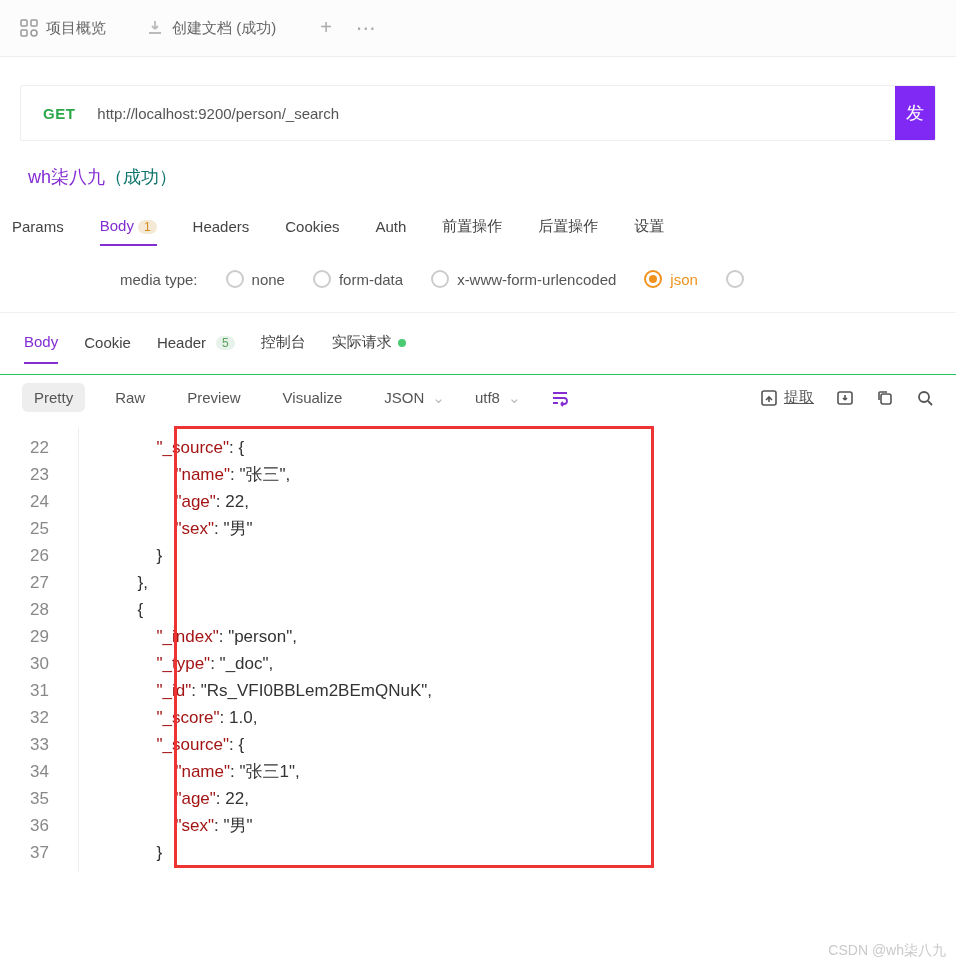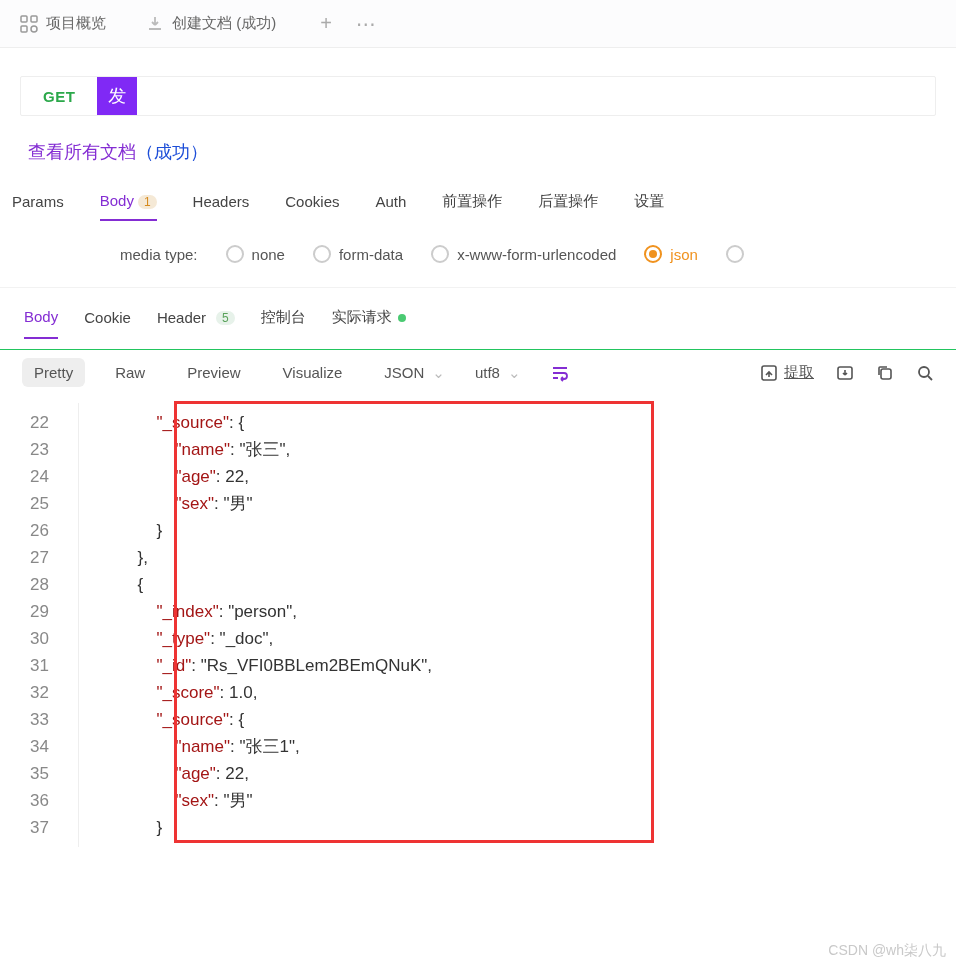--- a/index.html
+++ b/index.html
@@ -1,28 +1,28 @@
 <!DOCTYPE html>
 <html><head>
 <meta charset="utf-8">
 <style>
   * { box-sizing: border-box; margin: 0; padding: 0; }
   body { font-family: -apple-system, "PingFang SC", "Microsoft YaHei", sans-serif; font-size: 15px; color: #333; background: #fff; width: 956px; }
-  .tabs { display: flex; align-items: center; height: 48px; border-bottom: 1px solid #eee; background: #fcfcfd; }
+  .tabs { display: flex; align-items: center; height: 57px; border-bottom: 1px solid #eee; background: #fcfcfd; }
   .tab { display: flex; align-items: center; gap: 8px; padding: 0 20px; height: 100%; color: #666; cursor: pointer; position: relative; }
   .tab.active { background: #fff; color: #222; }
   .tab .close { color: #999; font-size: 18px; margin-left: 4px; }
   .tab-icon { width: 18px; height: 18px; display: inline-flex; align-items: center; justify-content: center; }
   .tab-actions { display: flex; gap: 24px; padding: 0 24px; color: #aaa; font-size: 20px; }
-  .req-row { display: flex; align-items: center; margin: 28px 20px 0 20px; border: 1px solid #eee; border-radius: 2px; height: 40px; overflow: hidden; }
+  .req-row { display: flex; align-items: center; margin: 28px 20px 0 20px; border: 1px solid #eee; border-radius: 2px; height: 56px; overflow: hidden; }
   .method { color: #2ba84a; font-weight: 700; padding: 0 22px; letter-spacing: .5px; }
   .url { flex: 1; color: #555; }
   .send-btn { background: #8029f5; color: #fff; height: 100%; width: 40px; display: flex; align-items: center; justify-content: center; font-size: 18px; }
   .name-row { padding: 24px 28px 8px 28px; color: #842dd3; font-size: 18px; }
-  .name-row .suffix { color: #1d4ed8; }
+  .name-row .suffix { color: #0f766e; }
   .req-tabs { display: flex; gap: 36px; padding: 20px 28px 12px 12px; align-items: center; color: #444; }
   .req-tab { cursor: pointer; padding-bottom: 10px; }
   .req-tab.active { color: #842dd3; border-bottom: 2px solid #842dd3; }
   .badge { background: #f5e9d6; color: #d68b1f; font-size: 12px; border-radius: 8px; padding: 0 6px; margin-left: 4px; }
   .badge-green { background: #e7f2ea; color: #5aa25b; }
   .media-row { display: flex; align-items: center; gap: 28px; padding: 12px 28px 24px 120px; color: #555; }
   .radio { width: 18px; height: 18px; border: 2px solid #ccc; border-radius: 50%; display: inline-block; vertical-align: middle; margin-right: 8px; position: relative; }
   .radio.checked { border-color: #f0921e; }
   .radio.checked::after { content:""; position:absolute; inset:3px; border-radius:50%; background:#f0921e; }
   .media-opt { display: flex; align-items: center; cursor: pointer; }
@@ -75,25 +75,26 @@
     <span>创建文档 (成功)</span>
   </div>
   <div class="tab-actions">
     <span>+</span>
     <span>⋯</span>
   </div>
 </div>
 
 <div class="req-row">
   <div class="method">GET</div>
+  <div class="url">http://localhost:9200/person/_search</div>
   <div class="send-btn">发</div>
 </div>
 
 <div class="name-row">
-  <span>查看所有文档</span><span class="suffix">（成功）</span>
+  <span>wh柒八九</span><span class="suffix">（成功）</span>
 </div>
 
 <div class="req-tabs">
   <div class="req-tab">Params</div>
   <div class="req-tab active"><span>Body</span><span class="badge">1</span></div>
   <div class="req-tab">Headers</div>
   <div class="req-tab">Cookies</div>
   <div class="req-tab">Auth</div>
   <div class="req-tab">前置操作</div>
   <div class="req-tab">后置操作</div>

